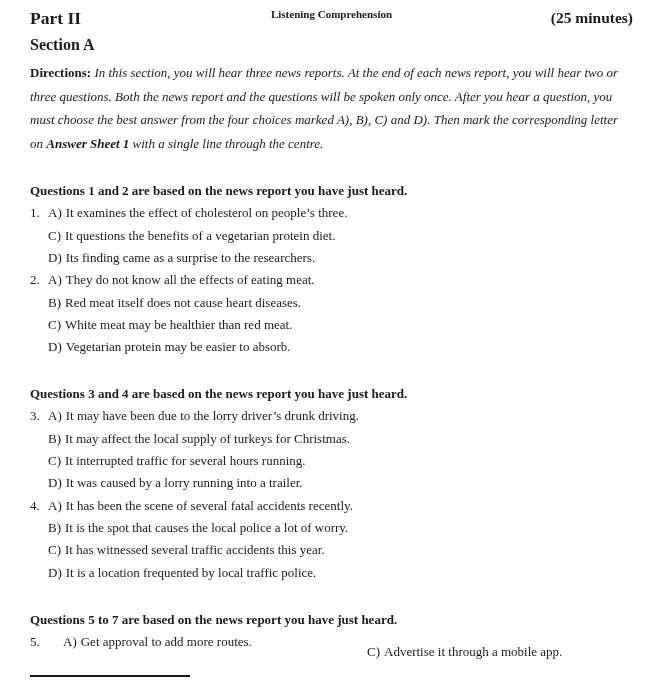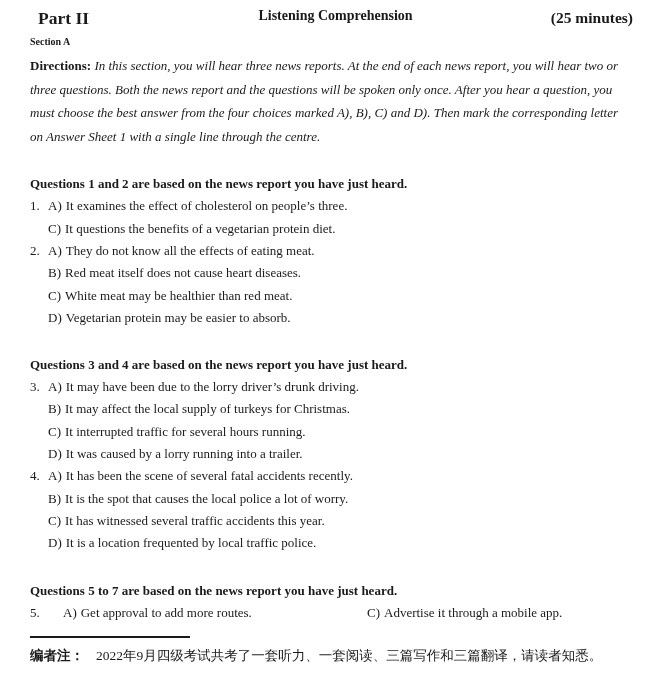--- a/index.html
+++ b/index.html
@@ -10,59 +10,58 @@
     padding: 8px 32px 0 30px;
     background: #ffffff;
     color: #1a1a1a;
     font-family: "Liberation Serif", "DejaVu Serif", serif;
     font-size: 13px;
     overflow: hidden;
   }
   .header {
     position: relative;
     height: 26px;
-    margin-left: 8px;
   }
   .part {
     position: absolute; left: 0; top: 0;
     font-weight: bold; font-size: 17.5px;
   }
   .title {
     position: absolute; left: 0; right: 0; top: 0;
     text-align: center;
-    font-weight: bold; font-size: 14px;
+    font-weight: bold; font-size: 11px;
   }
   .duration {
     position: absolute; right: 0; top: 1px;
     font-weight: bold; font-size: 15.5px;
   }
   .section-a {
     margin-top: 2px;
     font-weight: bold;
-    font-size: 10px;
+    font-size: 16px;
   }
   .directions {
     margin: 7px 0 0 0;
     font-style: italic;
     line-height: 23.6px;
   }
   .dir-label { font-style: normal; font-weight: bold; margin-top: 32px; }
-  .answer-sheet { font-weight: normal; }
+  .answer-sheet { font-weight: bold; }
   .group { margin-top: 0; }
   .group-heading {
     font-weight: bold;
     margin-top: 24px;
     line-height: 23px;
   }
   .q-row { display: flex; line-height: 22.3px; }
   .q-num { flex: 0 0 18px; width: 18px; }
   .q-opt { flex: 1; }
   .q-letter { padding-right: 4px; }
   .q-col1 { flex: 0 0 304px; width: 304px; margin-left: 15px; }
-  .q-col2 { flex: 1; }
+  .q-col2 { flex: 1; margin-top: 10px; }
   .indent { padding-left: 9px; }
   .wide { word-spacing: 2px; }
   .footnote-rule {
     width: 160px; height: 2px;
     background: #1a1a1a;
     margin-top: 12px;
   }
   .footer-note {
     margin-top: 8px;
     font-size: 13.5px;
@@ -92,20 +91,24 @@
   <div class="group">
     <div class="group-heading">Questions 1 and 2 are based on the news report you have just heard.</div>
 
     <div class="q-row">
       <span class="q-num">1.</span>
       <span class="q-opt"><span class="q-letter">A)</span><span>It examines the effect of cholesterol on people’s three.</span></span>
     </div>
     <div class="q-row">
       <span class="q-num"></span>
       <span class="q-opt"><span class="q-letter">C)</span><span>It questions the benefits of a vegetarian protein diet.</span></span>
+    </div>
+    <div class="q-row">
+      <span class="q-num"></span>
+      <span class="q-opt"><span class="q-letter">D)</span><span>Its finding came as a surprise to the researchers.</span></span>
     </div>
 
     <div class="q-row">
       <span class="q-num">2.</span>
       <span class="q-opt"><span class="q-letter">A)</span><span>They do not know all the effects of eating meat.</span></span>
     </div>
     <div class="q-row">
       <span class="q-num"></span>
       <span class="q-opt"><span class="q-letter">B)</span><span>Red meat itself does not cause heart diseases.</span></span>
     </div>

